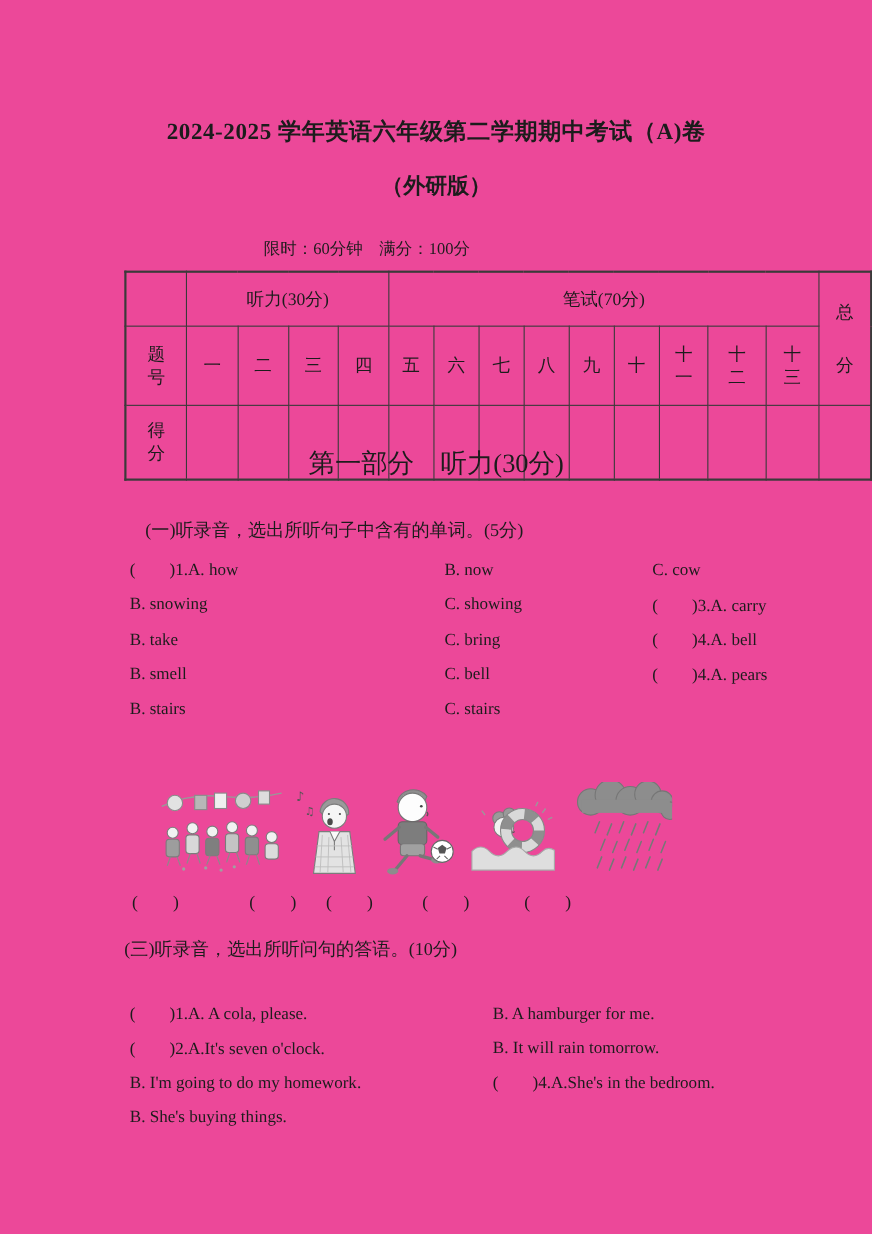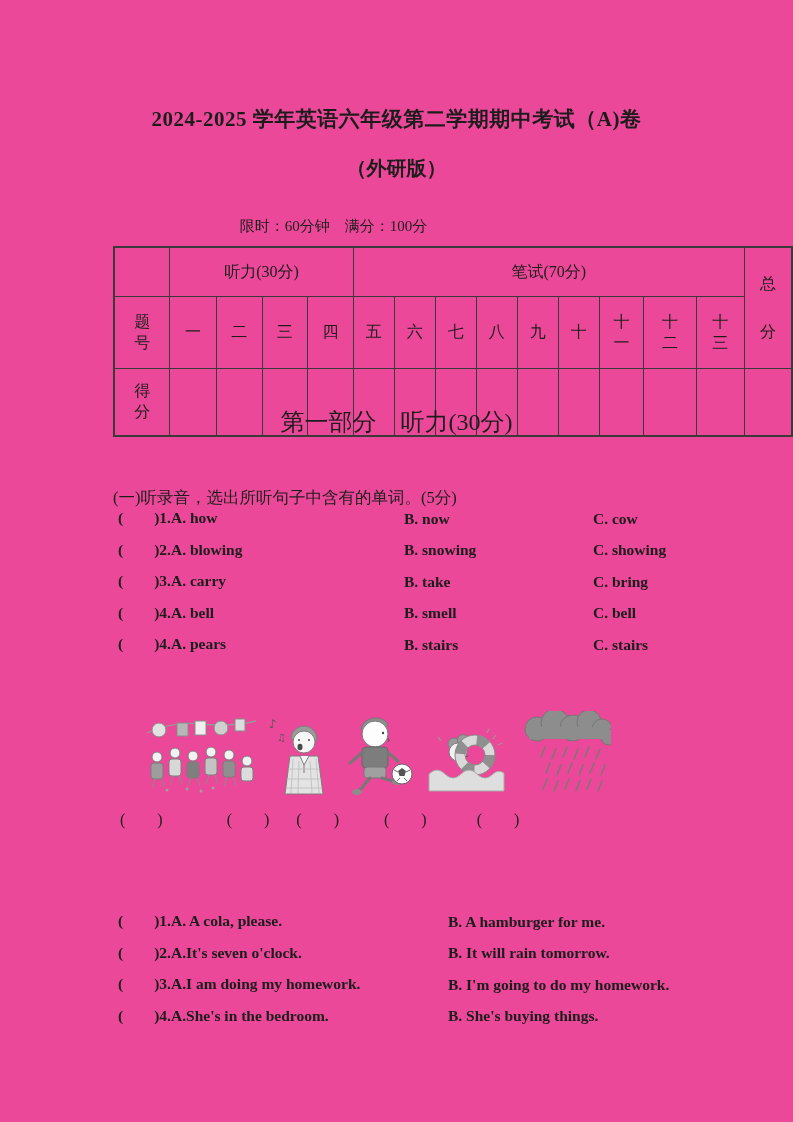--- a/index.html
+++ b/index.html
@@ -45,29 +45,29 @@
     align-items: center; height: 96px;
   }
   .part-title {
     position: absolute; top: 408px; left: 0; width: 793px;
     text-align: center; font-size: 24px; line-height: 28px;
   }
   .sec-heading {
     position: absolute; left: 113px; width: 640px;
     font-size: 16.5px; line-height: 24px;
   }
-  .sec1-heading { top: 486px; }
+  .sec1-heading { top: 470px; margin-left: 19px; }
   .sec2-heading { top: 676px; }
   .sec3-heading { top: 851px; }
   .qgrid {
     position: absolute; left: 113px; width: 628px;
     display: grid; align-items: center;
     font-size: 15.5px;
   }
-  .qgrid .qcell { padding-left: 5px; white-space: nowrap; font-weight: bold; }
+  .qgrid .qcell { padding-left: 5px; white-space: nowrap; }
   .sec1-grid { top: 503px; grid-template-columns: 286px 189px 1fr; grid-auto-rows: 31.5px; }
   .sec3-grid { top: 906px; grid-template-columns: 330px 1fr; grid-auto-rows: 31.5px; }
   .images-row {
     position: absolute; top: 708px; left: 113px; width: 615px; height: 90px;
     display: flex; align-items: center;
   }
   .images-row svg { display: block; }
   .img-party    { margin-left: 30px; }
   .img-singer   { margin-left: 8px; }
   .img-football { margin-left: 10px; }
@@ -161,21 +161,20 @@
 
   <div class="part-title">第一部分　听力(30分)</div>
 
   <div class="sec-heading sec1-heading">(一)听录音，选出所听句子中含有的单词。(5分)</div>
 
   <div class="qgrid sec1-grid">
     <div class="qcell"><span>(　　)</span><span>1.A. how</span></div>
     <div class="qcell">B. now</div>
     <div class="qcell">C. cow</div>
 
-    <div class="qcell"><span>(　　)</span><span>2.A. blowing</span></div>
     <div class="qcell">B. snowing</div>
     <div class="qcell">C. showing</div>
 
     <div class="qcell"><span>(　　)</span><span>3.A. carry</span></div>
     <div class="qcell">B. take</div>
     <div class="qcell">C. bring</div>
 
     <div class="qcell"><span>(　　)</span><span>4.A. bell</span></div>
     <div class="qcell">B. smell</div>
     <div class="qcell">C. bell</div>
@@ -322,28 +321,28 @@
   </div>
 
   <div class="blanks-row">
     <span class="blank blank-1">(　　)</span>
     <span class="blank blank-2">(　　)</span>
     <span class="blank blank-3">(　　)</span>
     <span class="blank blank-4">(　　)</span>
     <span class="blank blank-5">(　　)</span>
   </div>
 
+  <div class="sec-heading sec3-heading">(三)听录音，选出所听问句的答语。(10分)</div>
 
   <div class="qgrid sec3-grid">
     <div class="qcell"><span>(　　)</span><span>1.A. A cola, please.</span></div>
     <div class="qcell">B. A hamburger for me.</div>
 
     <div class="qcell"><span>(　　)</span><span>2.A.It's seven o'clock.</span></div>
     <div class="qcell">B. It will rain tomorrow.</div>
 
-    <div class="qcell"><span>(　　)</span><span>3.A.I am doing my homework.</span></div>
     <div class="qcell">B. I'm going to do my homework.</div>
 
     <div class="qcell"><span>(　　)</span><span>4.A.She's in the bedroom.</span></div>
     <div class="qcell">B. She's buying things.</div>
   </div>
 
 </div>
 
 </body></html>

